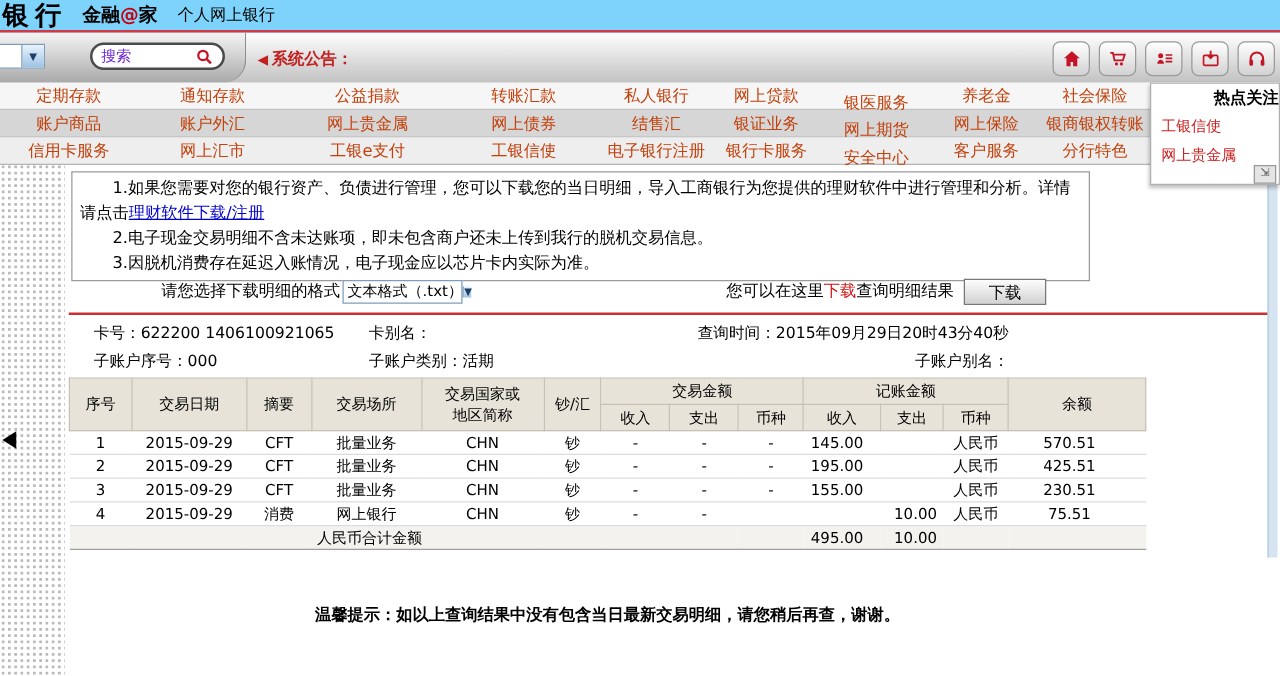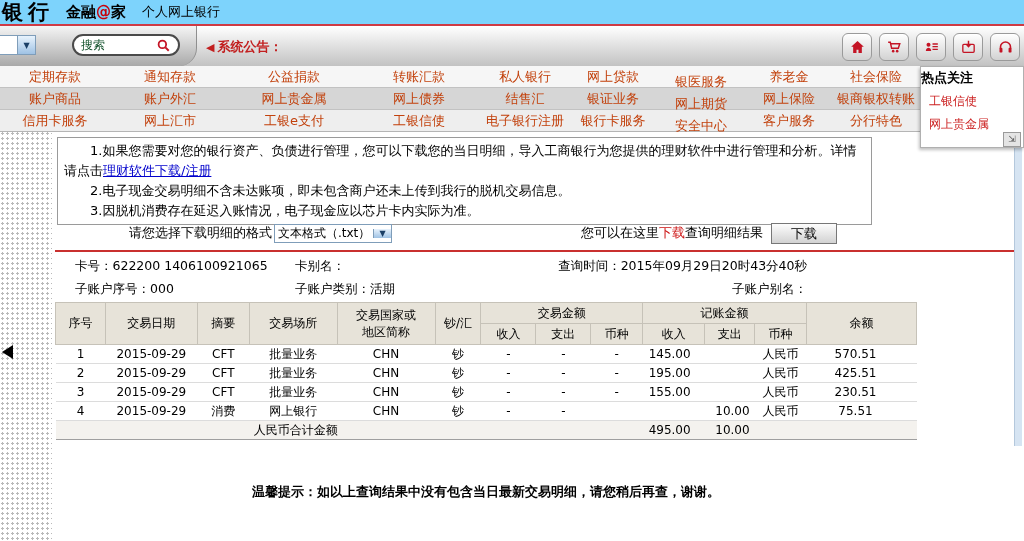--- a/index.html
+++ b/index.html
@@ -20,21 +20,21 @@
            background:linear-gradient(#ffffff,#c2c2c2);z-index:20;}
   .tab-shape{position:absolute;left:0;top:0;width:196px;height:40px;border-radius:0 0 18px 0;
              background:linear-gradient(#f5f5f5,#a9a9a9);border-right:1px solid #8f8f8f;}
   .select-stub{position:absolute;left:-32px;top:9px;width:68px;height:20px;background:#fff;
                border:1px solid #7f9db9;display:flex;box-sizing:border-box;}
   .select-stub .fill{flex:1;}
   .sel-arrow{width:17px;background:linear-gradient(#e8f3fd,#9fc2e4);border-left:1px solid #7f9db9;
              font-size:8px;color:#1b3f66;display:flex;align-items:center;justify-content:center;}
   .search-pill{position:absolute;left:72px;top:8px;width:108px;height:22px;border:2px solid #4a4a4a;
                border-radius:13px;background:#fff;display:flex;align-items:center;padding:0 7px;box-sizing:border-box;}
-  .search-text{flex:1;font-size:12px;color:#14532d;}
+  .search-text{flex:1;font-size:12px;color:#6d28d9;}
   .announce{position:absolute;left:206px;top:12px;color:#c21f1f;font-size:13px;font-weight:bold;}
   .announce .tri{font-size:11px;margin-right:3px;}
   .iconrow{position:absolute;right:4px;top:7px;display:flex;gap:7px;}
   .icon-btn{width:28px;height:26px;border:1px solid #9a9a9a;border-radius:6px;
             background:linear-gradient(#ffffff,#d2d2d2);display:flex;align-items:center;justify-content:center;
             box-shadow:inset 0 1px 0 #fff;}
   
   .nav{position:absolute;top:66px;left:0;width:920px;z-index:10;}
   .nav-row{display:flex;height:21px;align-items:center;border-bottom:1px solid #c2c2c2;}
   .nav-row.r1{background:#f6f6f6;}
@@ -43,37 +43,37 @@
   .nav-row a{font-size:13px;color:#c2410c;text-decoration:none;text-align:center;display:block;}
   .nav-row a:nth-child(1){width:110px;} .nav-row a:nth-child(2){width:120px;}
   .nav-row a:nth-child(3){width:128px;} .nav-row a:nth-child(4){width:122px;}
   .nav-row a:nth-child(5){width:90px;}  .nav-row a:nth-child(6){width:86px;}
   .nav-row a:nth-child(7){width:90px;margin-top:11px;}  .nav-row a:nth-child(8){width:86px;}
   .nav-row a:nth-child(9){width:88px;}
   
   .hot-panel{position:absolute;top:66px;right:0;width:104px;height:82px;background:#fff;
              border:1px solid #b0b0b0;box-shadow:-1px 2px 3px rgba(0,0,0,.25);z-index:25;
              box-sizing:border-box;overflow:hidden;}
-  .hot-title{font-size:13px;font-weight:bold;text-align:left;padding-top:2px;height:18px;}
+  .hot-title{font-size:13px;font-weight:bold;text-align:right;padding-top:2px;height:18px;}
   .hot-panel a{display:block;font-size:12px;color:#cc2222;text-decoration:none;padding:6px 0 0 8px;}
   .resize-widget{position:absolute;top:132px;right:3px;width:16px;height:13px;border:1px solid #9a9a9a;
                  background:#e4e4e4;font-size:9px;line-height:12px;text-align:center;color:#555;z-index:26;}
   
   .content{position:absolute;top:131px;left:0;right:0;bottom:0;background:#fff;font-size:13px;}
   .gutter{position:absolute;left:0;top:0;bottom:0;width:52px;
           background-image:radial-gradient(#b9b9b9 1px,transparent 1.2px);background-size:5px 5px;}
   .collapse-arrow{position:absolute;left:2px;top:214px;width:0;height:0;
                   border-top:7px solid transparent;border-bottom:7px solid transparent;border-right:11px solid #000;}
   .notice{position:absolute;left:57px;top:6px;width:801px;border:1px solid #9a9a9a;background:#fff;
           padding:3px 6px;line-height:20px;font-size:13px;}
   .notice p{margin:0;text-indent:2em;}
   .notice a{color:#0000cc;}
   .dl-row{position:absolute;left:57px;top:91px;width:780px;height:22px;display:flex;align-items:center;font-size:13px;}
   .dl-label{margin-left:72px;font-family:Liberation Serif, serif;}
-  .fake-select{display:flex;width:118px;height:19px;border:1px solid #7f9db9;background:#fff;
+  .fake-select{display:flex;width:96px;height:19px;border:1px solid #7f9db9;background:#fff;
                align-items:center;box-sizing:border-box;margin-left:2px;}
   .fake-select .val{flex:1;font-size:12px;padding-left:3px;white-space:nowrap;}
   .dl-hint{margin-left:auto;}
   .dl-hint .red{color:#cc1111;}
   .dl-btn{width:66px;height:21px;margin-left:8px;font-size:13px;border:1px solid #777;
           background:linear-gradient(#fdfdfd,#d2d2d2);font-family:inherit;}
   .red-rule{position:absolute;left:55px;top:119px;width:960px;height:2px;background:#c9302f;}
   .info{position:absolute;left:55px;top:124px;width:752px;font-size:12.5px;}
   .info-row{display:flex;height:23px;align-items:center;}
   .info-row .c1{width:220px;padding-left:20px;}

